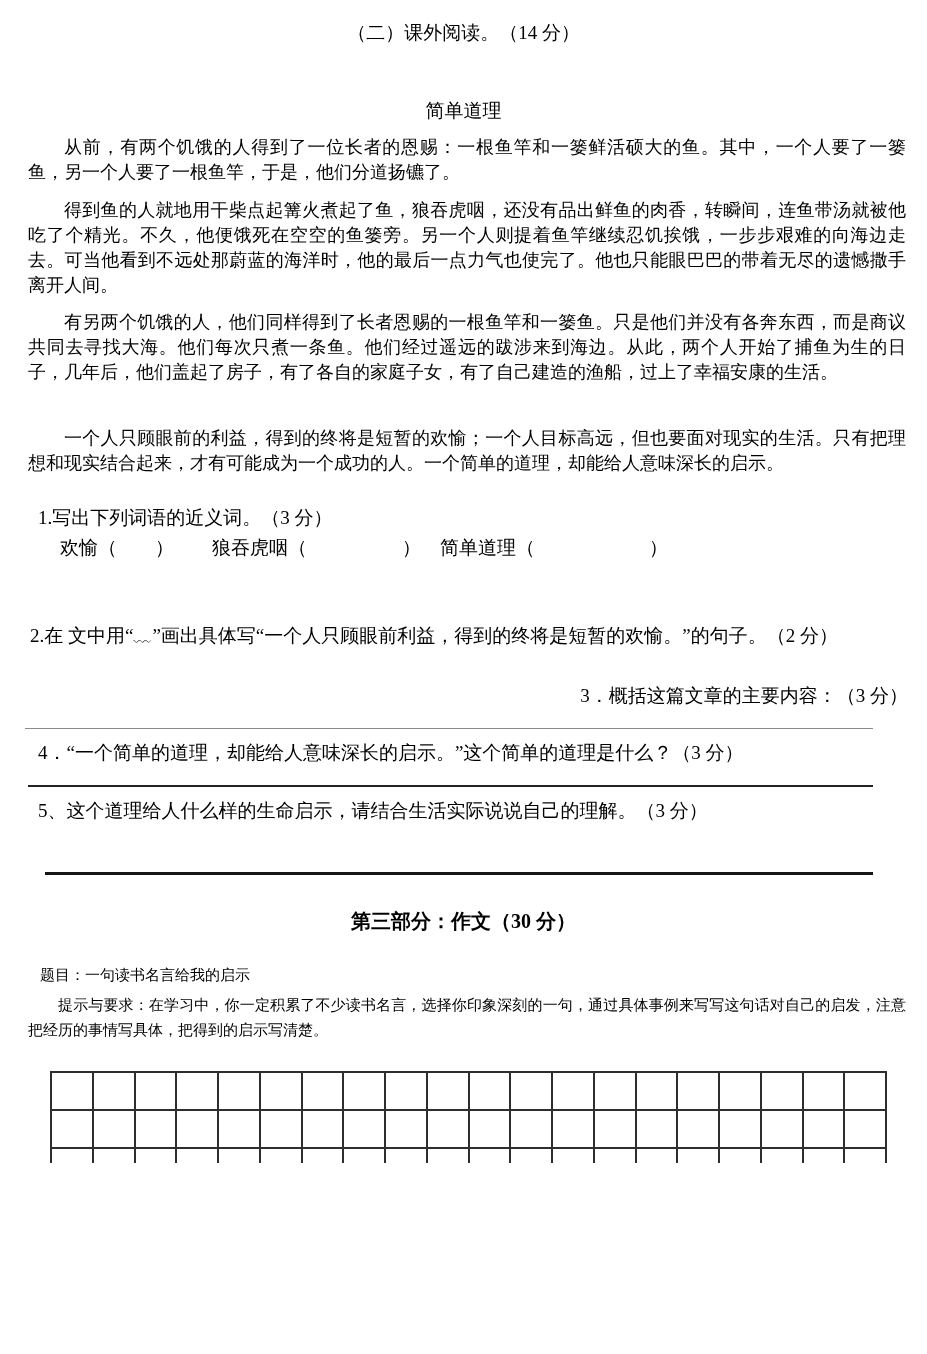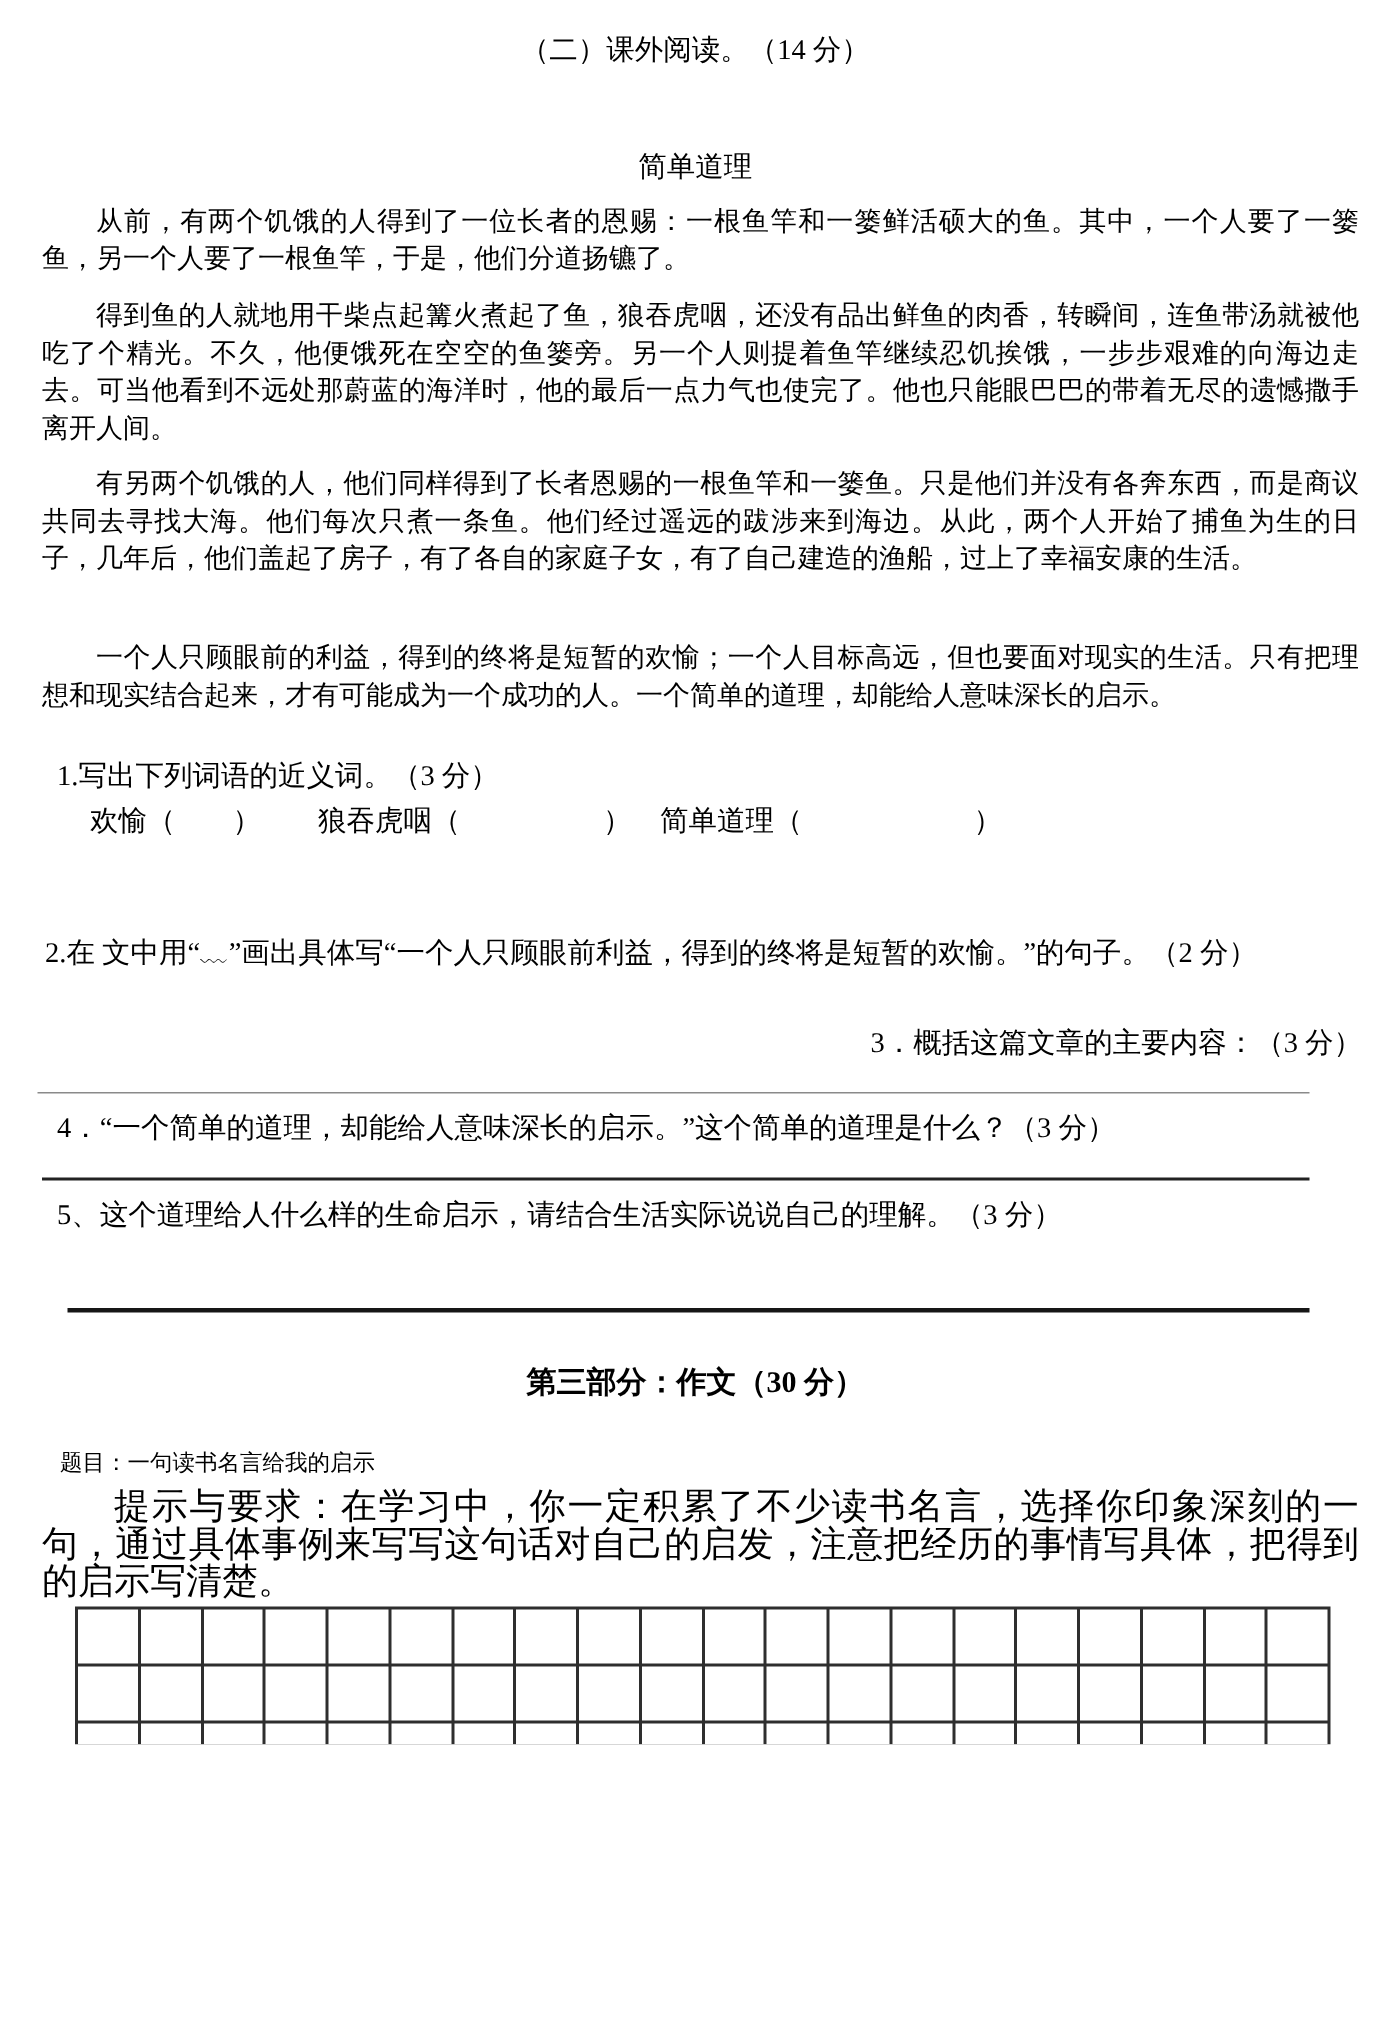--- a/index.html
+++ b/index.html
@@ -25,21 +25,21 @@
   }
   .qline { font-size:19px; line-height:24px; margin:0; }
   .answer-line { height:0; border:0; margin:0; }
   .line-thin  { border-top:1.5px solid #8a8a8a; }
   .line-med   { border-top:2px solid #222; }
   .line-thick { border-top:3px solid #161616; }
   .section3 { font-size:20px; font-weight:bold; }
   .essay-topic { font-size:15px; margin:0;font-family:Liberation Mono, monospace; }
   .essay-req {
     left:28px; width:878px;
-    font-size:24px; line-height:25px;
+    font-size:15px; line-height:25px;
     text-indent:2em; text-align:justify; margin:0;
   }
   .essay-grid {
     left:50px; top:1071px;
     width:837px; height:269px;
     background:#2e2e2e;
     display:grid;
     grid-template-columns:repeat(20,1fr);
     grid-template-rows:repeat(7,1fr);
     gap:2px; padding:2px;

